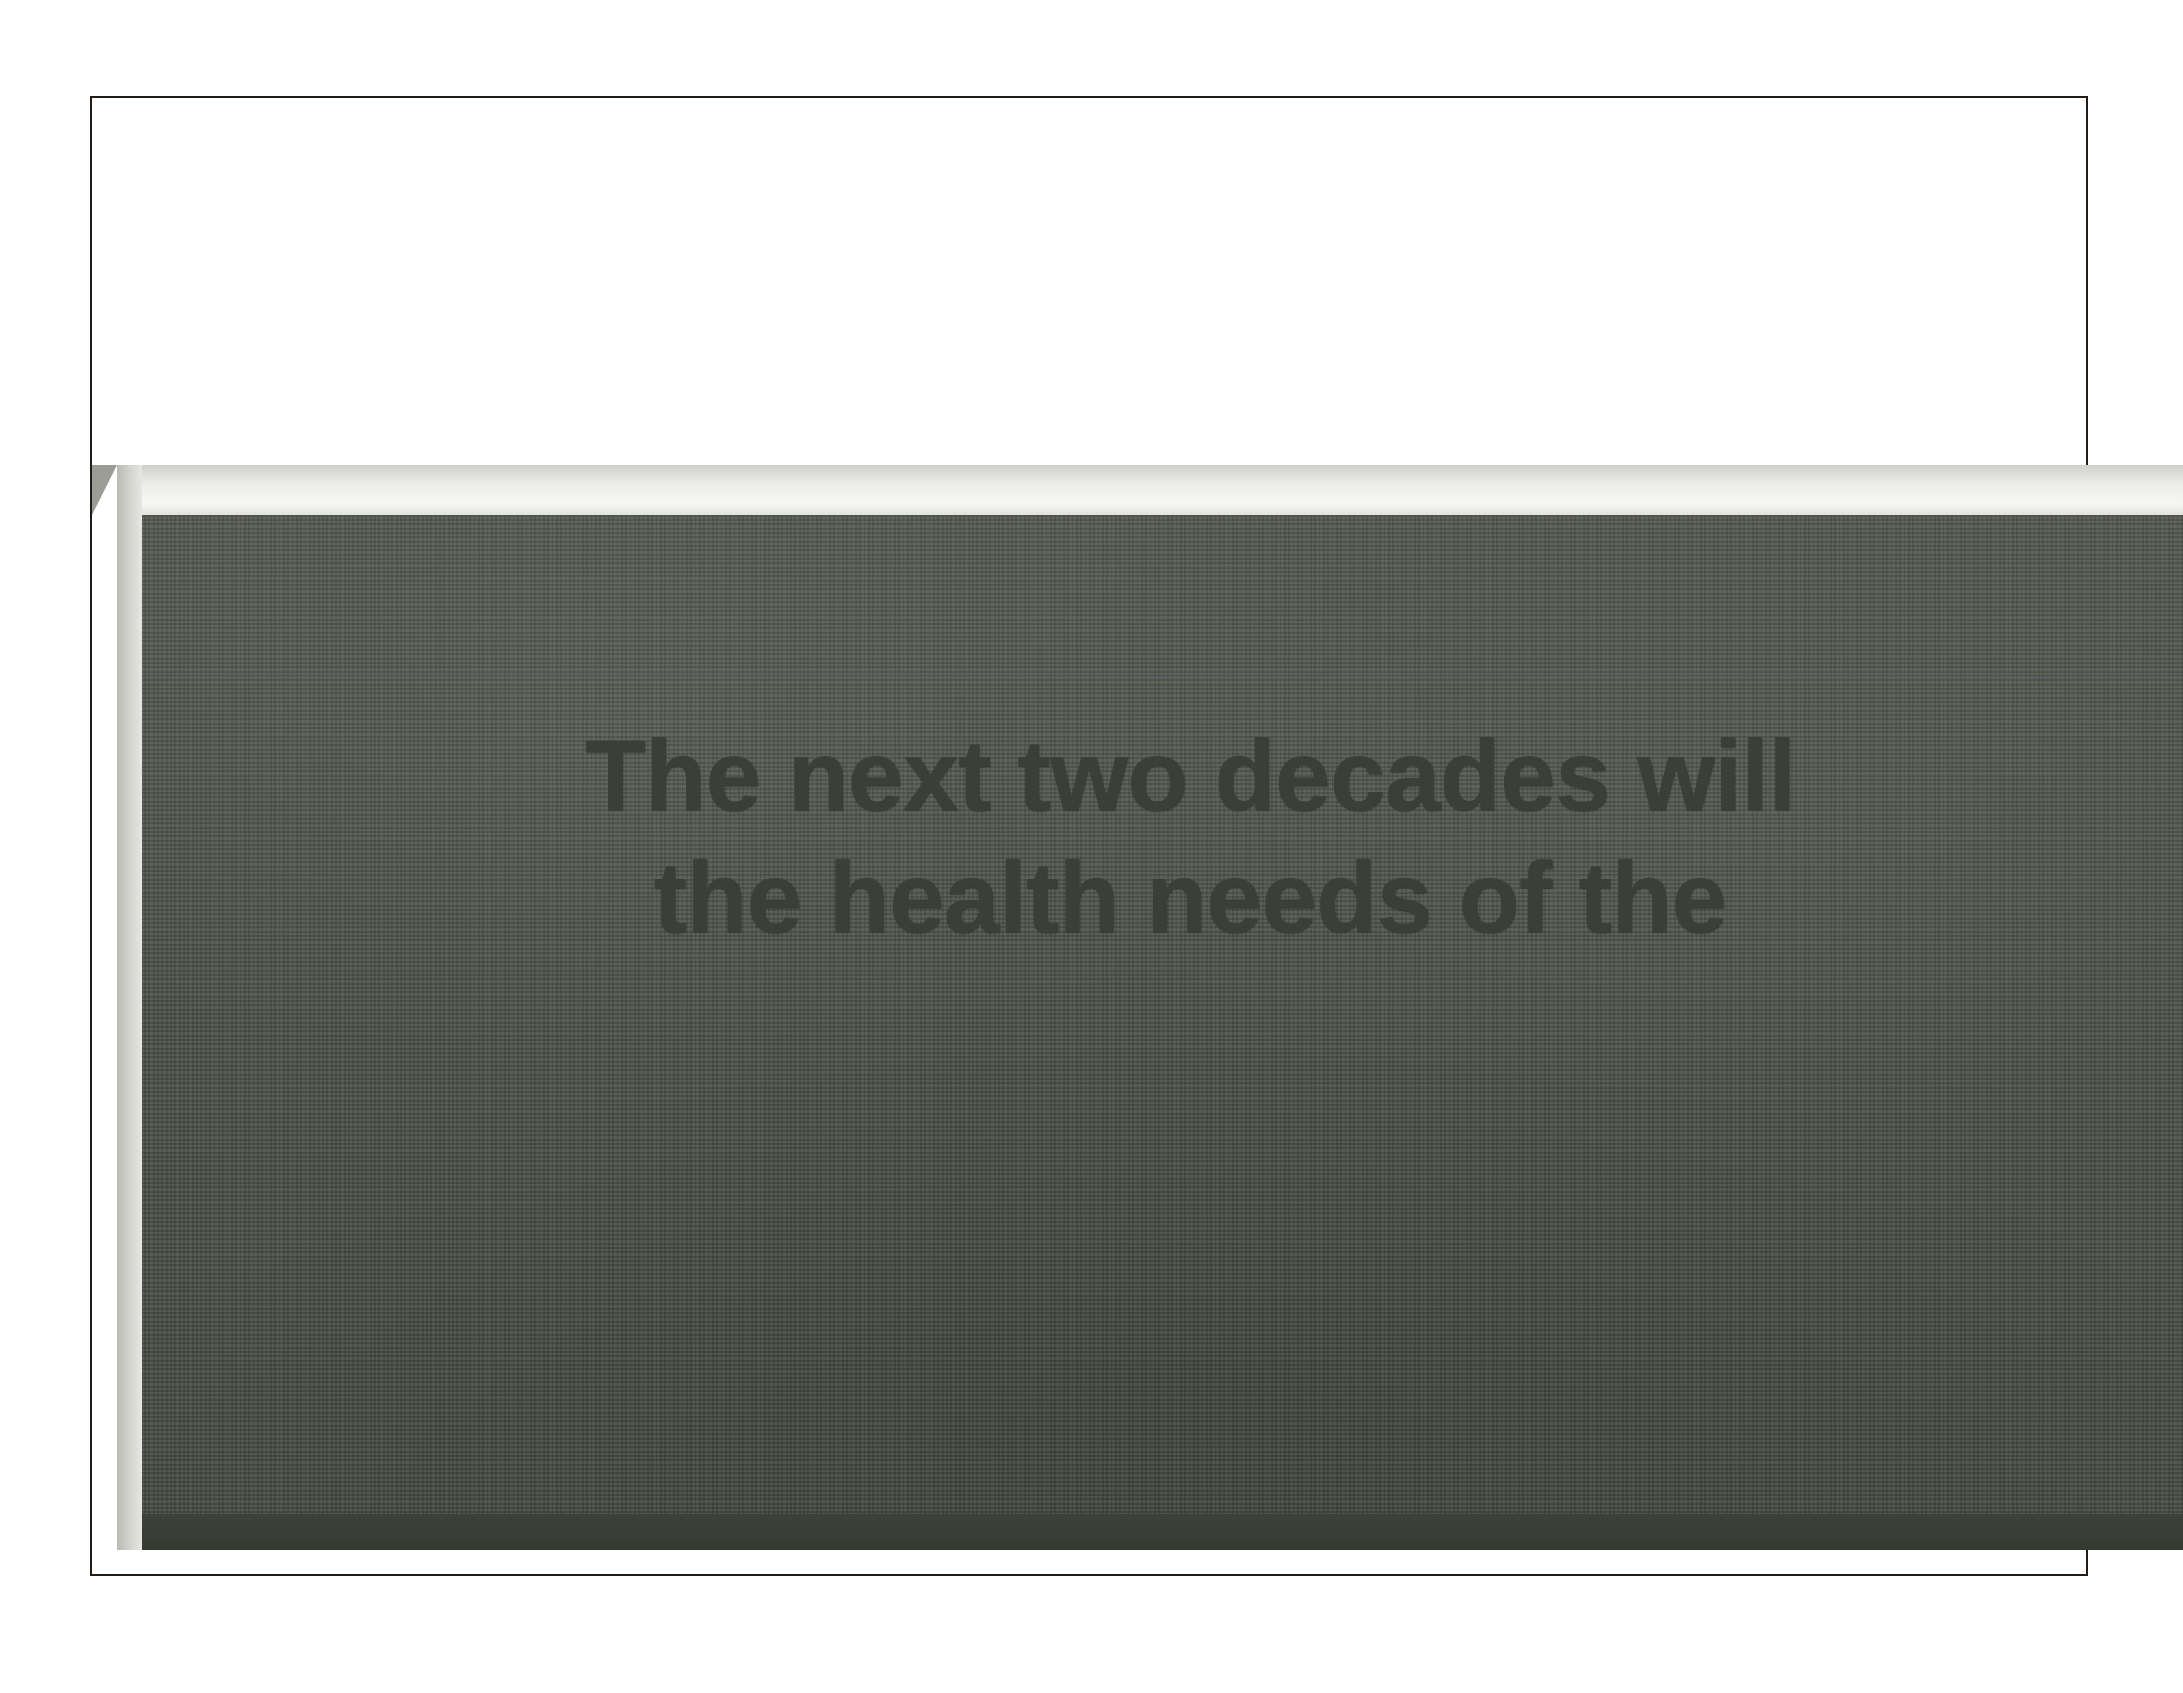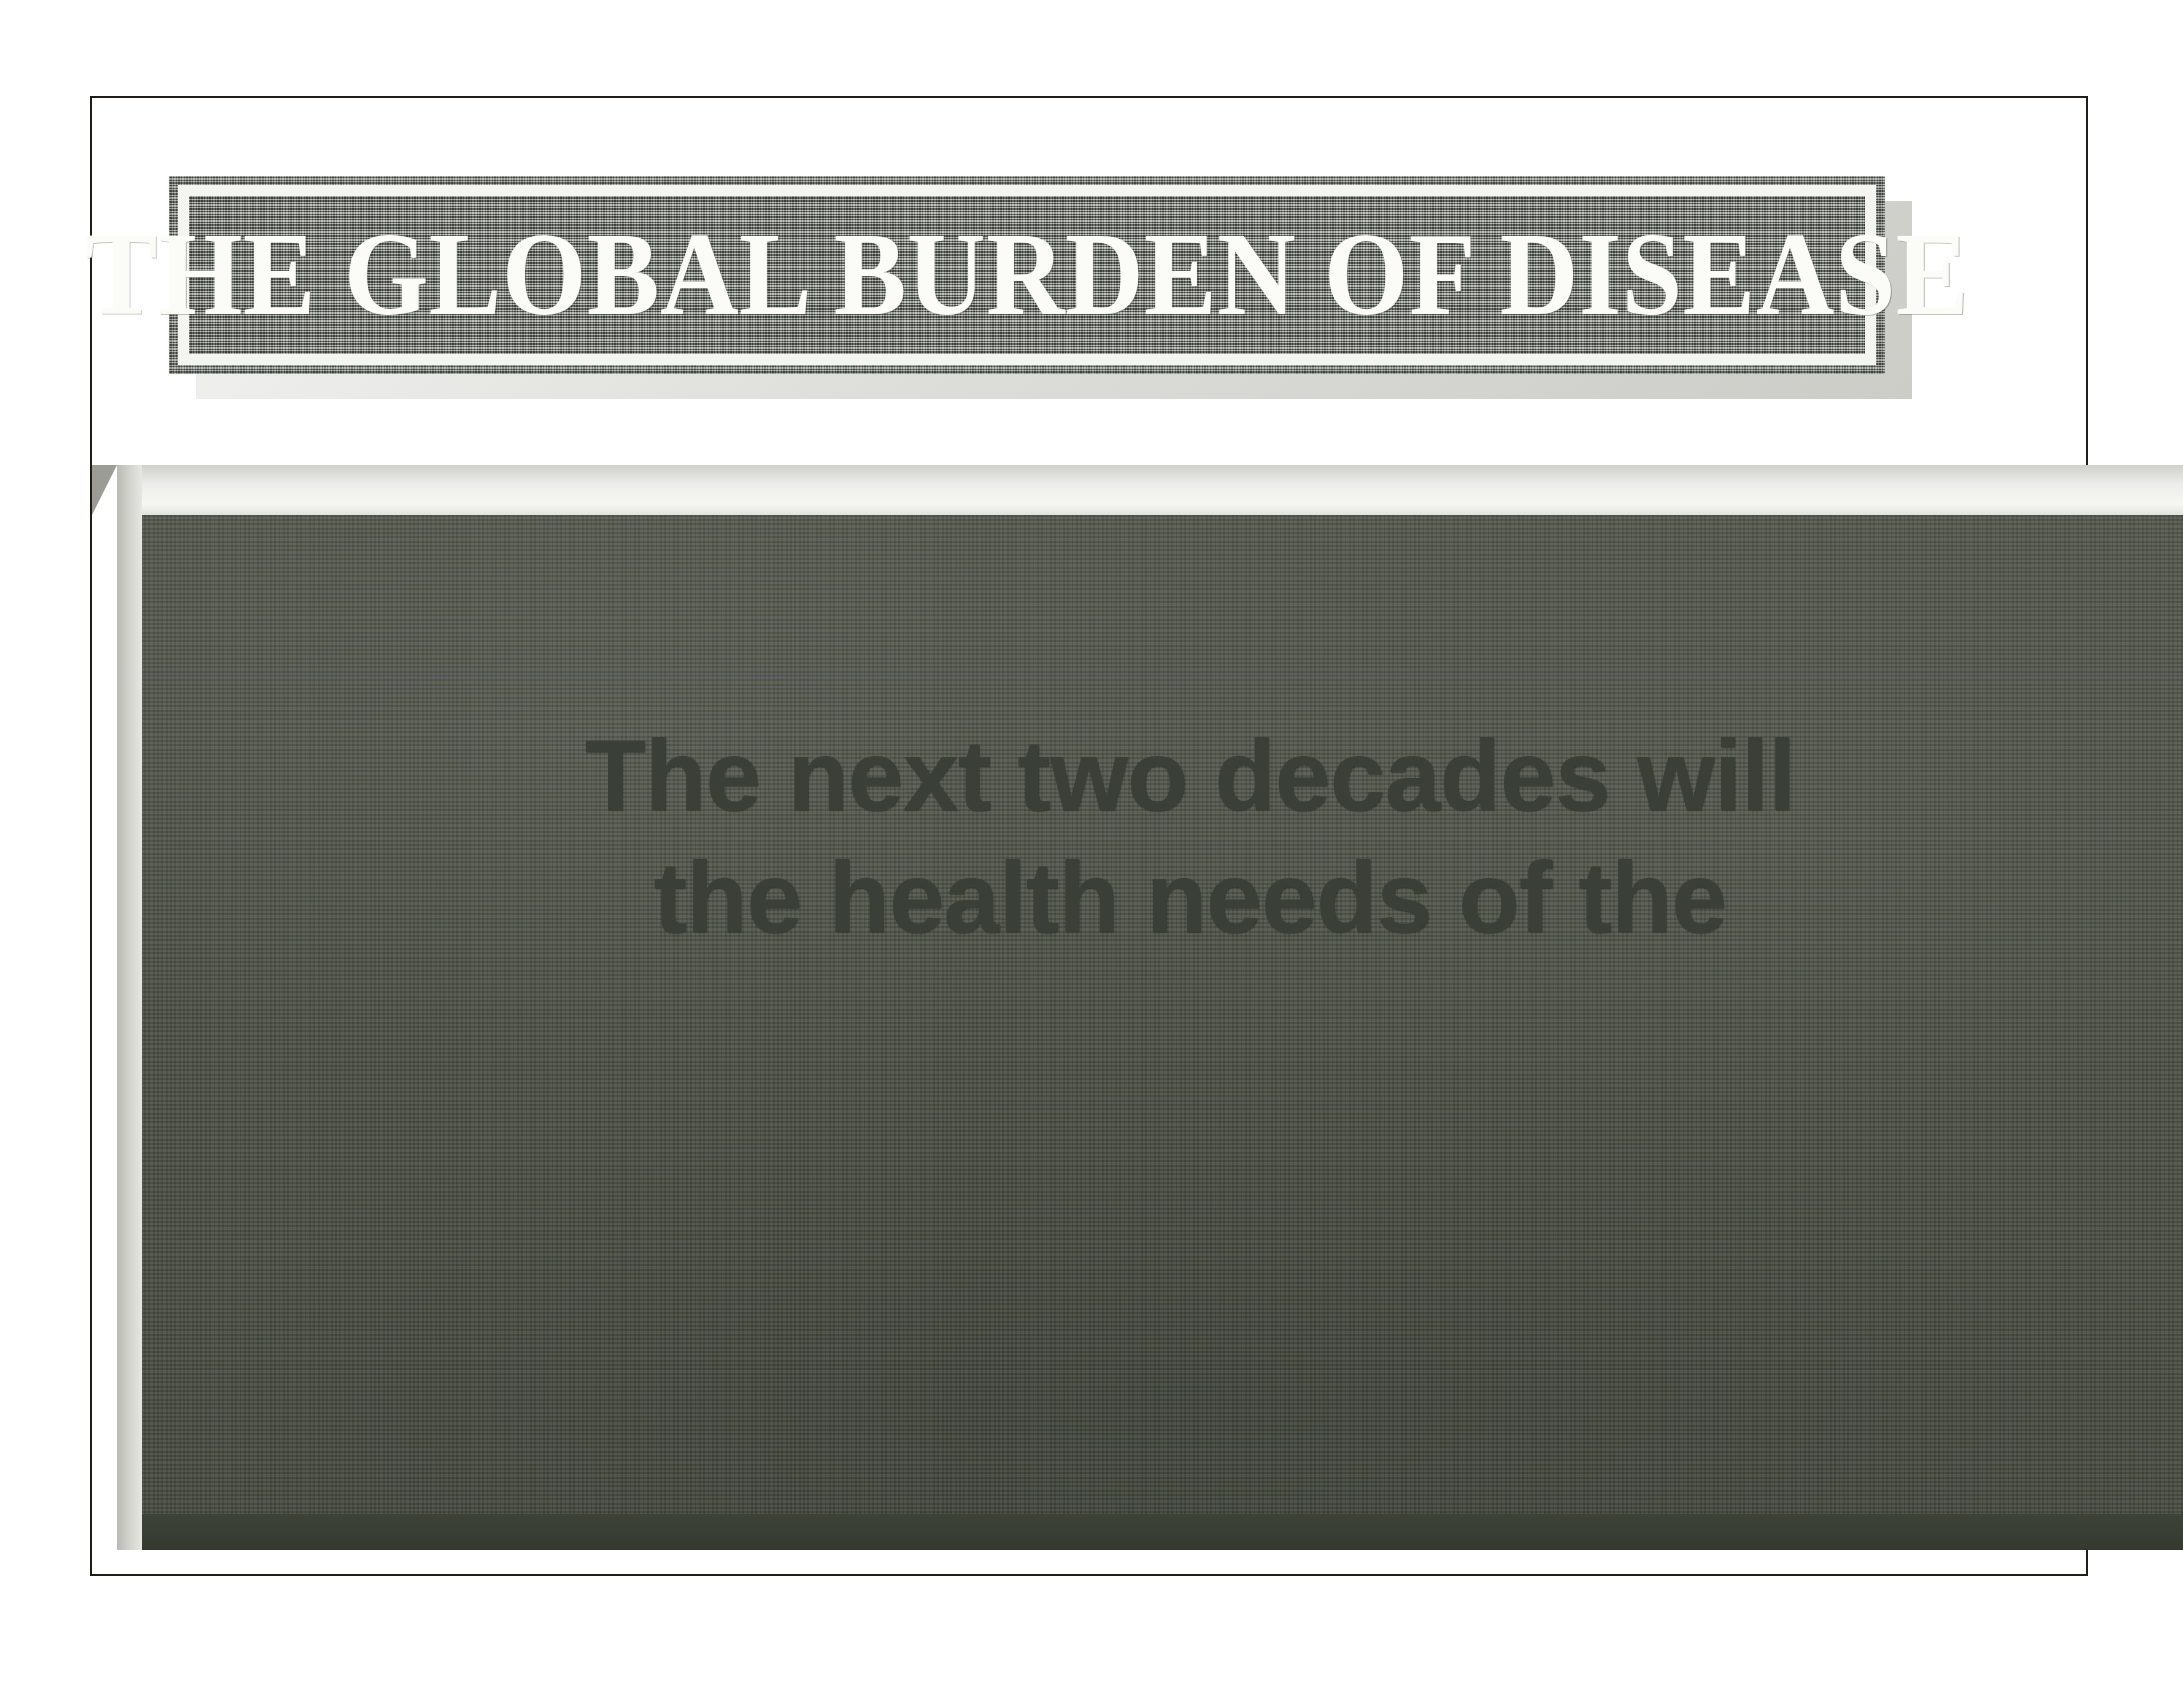--- a/index.html
+++ b/index.html
@@ -223,28 +223,20 @@
   }
   #slide-text .line { display: block; }
 </style>
 </head>
 <body>
 
 <div id="page">
 
   <div id="page-border"></div>
 
-  <div id="title-banner-wrap">
-    <div id="title-banner-shadow"></div>
-    <div id="title-banner">
-      <div id="title-banner-keyline">
-        <span id="title-text">THE GLOBAL BURDEN OF DISEASE</span>
-      </div>
-    </div>
-  </div>
 
   <div id="slide-panel">
 
     <div id="slide-bevel"></div>
     <div id="slide-bevel-shade-top"></div>
     <div id="slide-bevel-shade-left"></div>
     <div id="slide-bevel-shade-right"></div>
     <div id="miter-tl"></div>
     <div id="miter-tr"></div>
 

